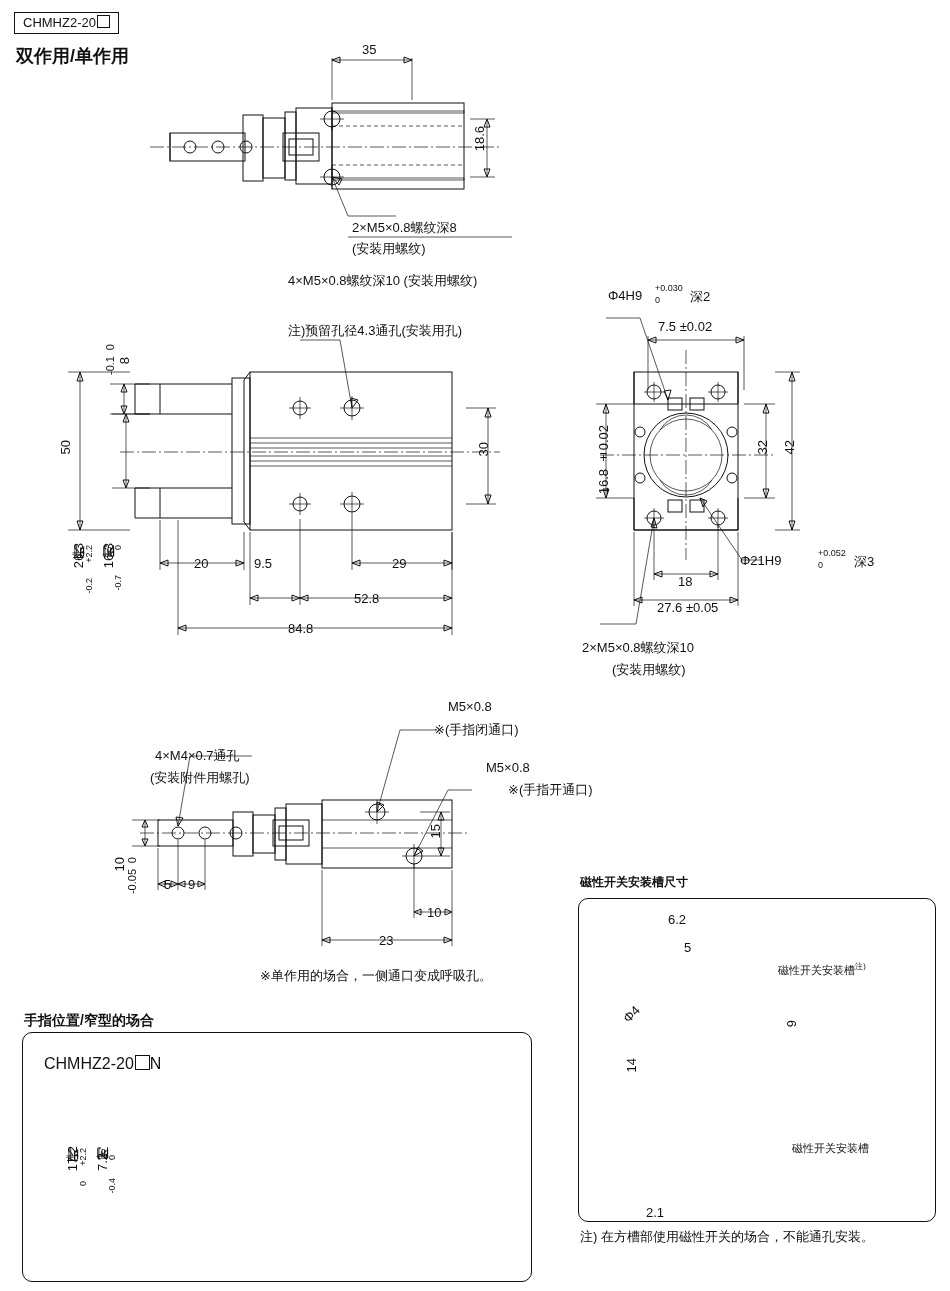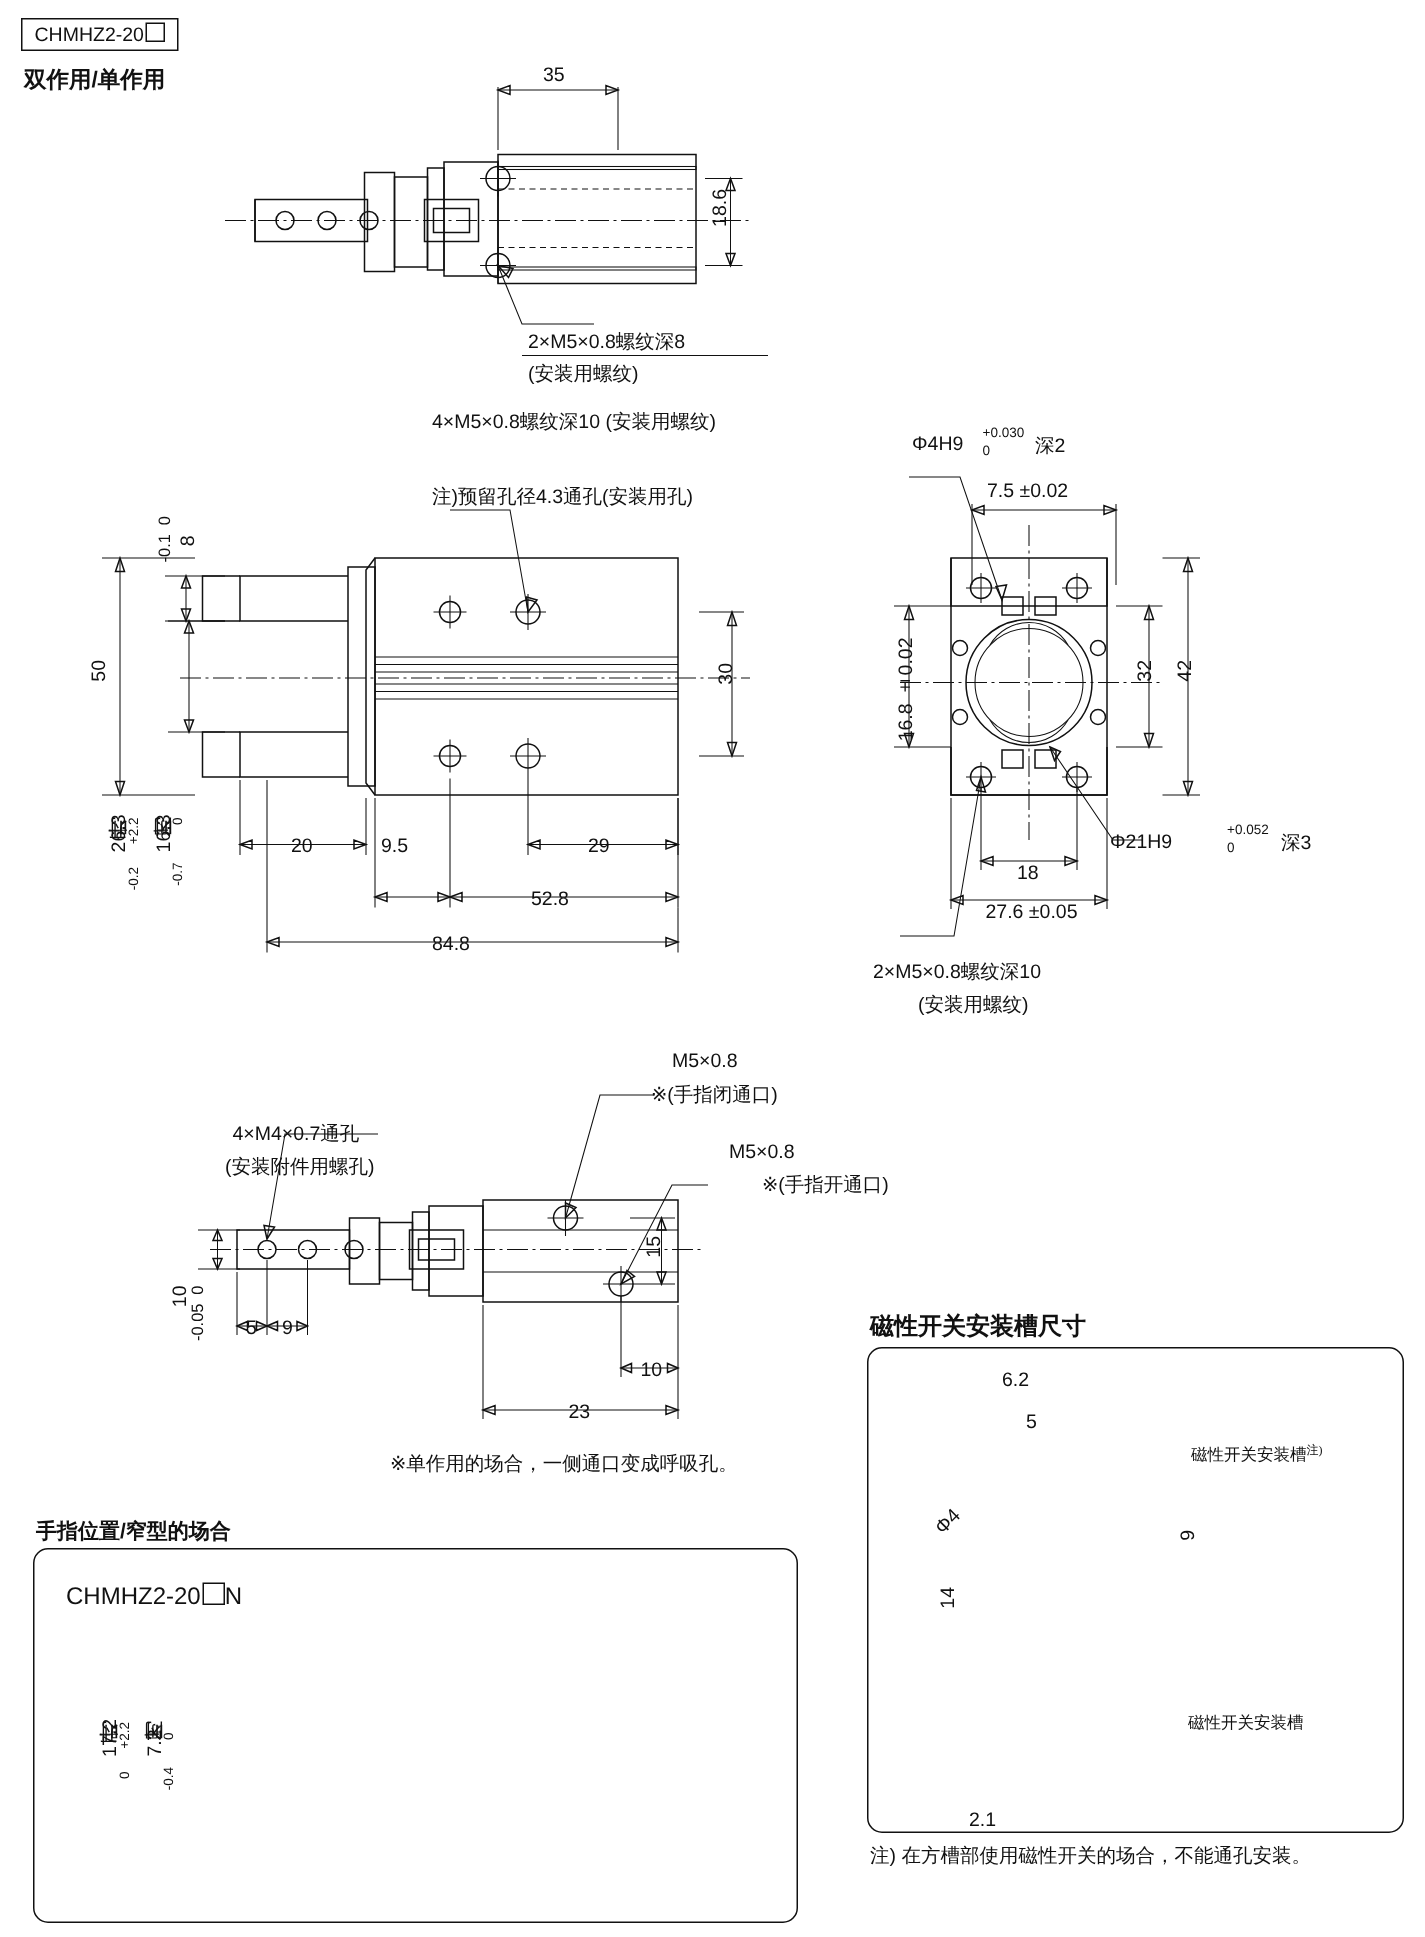--- a/index.html
+++ b/index.html
@@ -29,21 +29,21 @@
   .dim{stroke:#111;stroke-width:.7;fill:none;}
   .lead{stroke:#111;stroke-width:.7;fill:none;}
 </style>
 </head>
 <body>
 
 <div class="title-box" style="left:14px;top:12px;">
   <span>CHMHZ2-20</span><span class="sq"></span>
 </div>
 
-<div class="lbl bold" style="left:16px;top:44px;font-size:15px;">双作用/单作用</div>
+<div class="lbl bold" style="left:16px;top:44px;font-size:18px;">双作用/单作用</div>
 
 <svg width="950" height="1291">
 
   <rect class="ln" x="332" y="103" width="132" height="86"></rect>
   <rect class="ln-thin" x="332" y="111" width="132" height="2"></rect>
   <rect class="ln-thin" x="332" y="178" width="132" height="2"></rect>
 
   <rect class="ln" x="296" y="108" width="36" height="76"></rect>
   <rect class="ln" x="285" y="112" width="11" height="68"></rect>
   <rect class="ln" x="243" y="115" width="20" height="66"></rect>
@@ -382,28 +382,28 @@
   <span>CHMHZ2-20</span><span class="sq" style="width:13px;height:13px;"></span><span>N</span>
 </div>
 
 <div class="lbl vert" style="left:64px;top:1146px;">开时17.2</div>
 <div class="lbl vert xs" style="left:78px;top:1148px;">+2.2</div>
 <div class="lbl vert xs" style="left:78px;top:1181px;">0</div>
 <div class="lbl vert" style="left:94px;top:1153px;">闭时7.2</div>
 <div class="lbl vert xs" style="left:107px;top:1155px;">0</div>
 <div class="lbl vert xs" style="left:107px;top:1178px;">-0.4</div>
 
-<div class="lbl bold" style="left:580px;top:874px;font-size:16px;">磁性开关安装槽尺寸</div>
+<div class="lbl bold" style="left:580px;top:874px;font-size:12px;">磁性开关安装槽尺寸</div>
 <div class="panel" style="left:578px;top:898px;width:356px;height:322px;"></div>
 
 <div class="lbl" style="left:668px;top:912px;">6.2</div>
 <div class="lbl" style="left:684px;top:940px;">5</div>
 <div class="lbl vert" style="left:784px;top:1020px;">9</div>
 <div class="lbl vert" style="left:624px;top:1058px;">14</div>
 <div class="lbl" style="left:646px;top:1205px;">2.1</div>
 <div class="lbl" style="left:620px;top:1015px;transform:rotate(-45deg);transform-origin:left top;">
   <span>Φ4</span>
 </div>
-<div class="lbl sm" style="left:794px;top:961px;font-family:Liberation Serif, serif;">
+<div class="lbl sm" style="left:778px;top:961px;font-family:Liberation Serif, serif;">
   <span>磁性开关安装槽</span><sup style="font-size:8px;">注)</sup>
 </div>
 <div class="lbl sm" style="left:792px;top:1141px;">磁性开关安装槽</div>
 <div class="lbl" style="left:580px;top:1228px;">注) 在方槽部使用磁性开关的场合，不能通孔安装。</div>
 
 </body></html>

